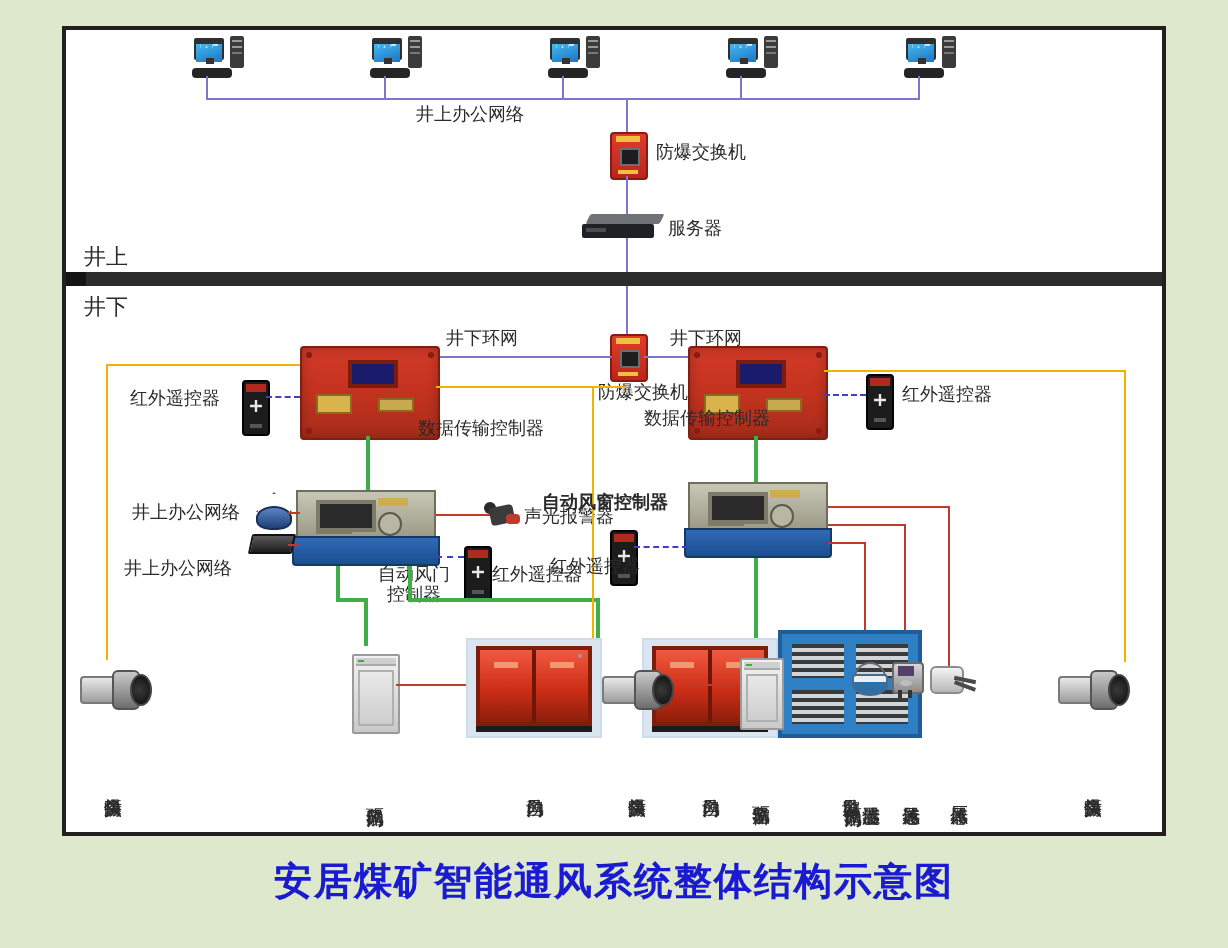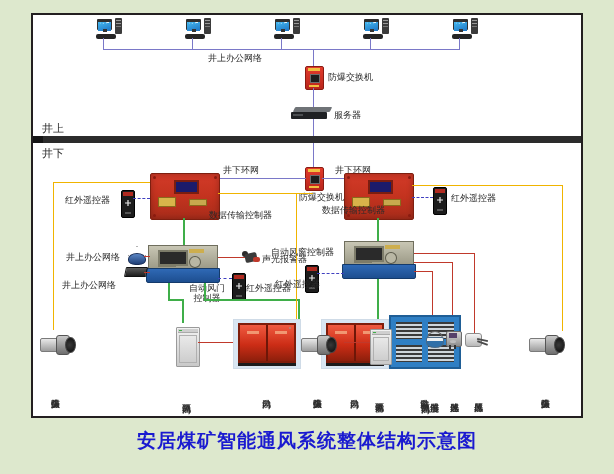--- a/index.html
+++ b/index.html
@@ -379,21 +379,21 @@
     <div class="gwire v" style="left:344px;top:203px;height:23px;"></div>
 
     <div class="ctrl" style="left:311px;top:226px;width:70px;height:38px;">
       <div class="top"></div>
         <div class="disp"></div>
         <div class="tag"></div>
         <div class="tag2"></div>
         <div class="knob"></div>
         <div class="bot"></div>
     </div>
-    <div class="lbl" style="left:238px;top:232px;">自动风窗控制器</div>
+    <div class="lbl" style="left:238px;top:232px;font-weight:bold;">自动风窗控制器</div>
 
     <div class="remote" style="left:272px;top:250px;">
       <div class="r1"></div>
         <div class="pad"></div>
         <div class="b"></div>
     </div>
     <div class="dwire" style="left:284px;top:258px;width:27px;"></div>
     <div class="lbl" style="left:242px;top:264px;">红外遥控器</div>
 
     <div class="rwire h" style="left:381px;top:238px;width:60px;"></div>

